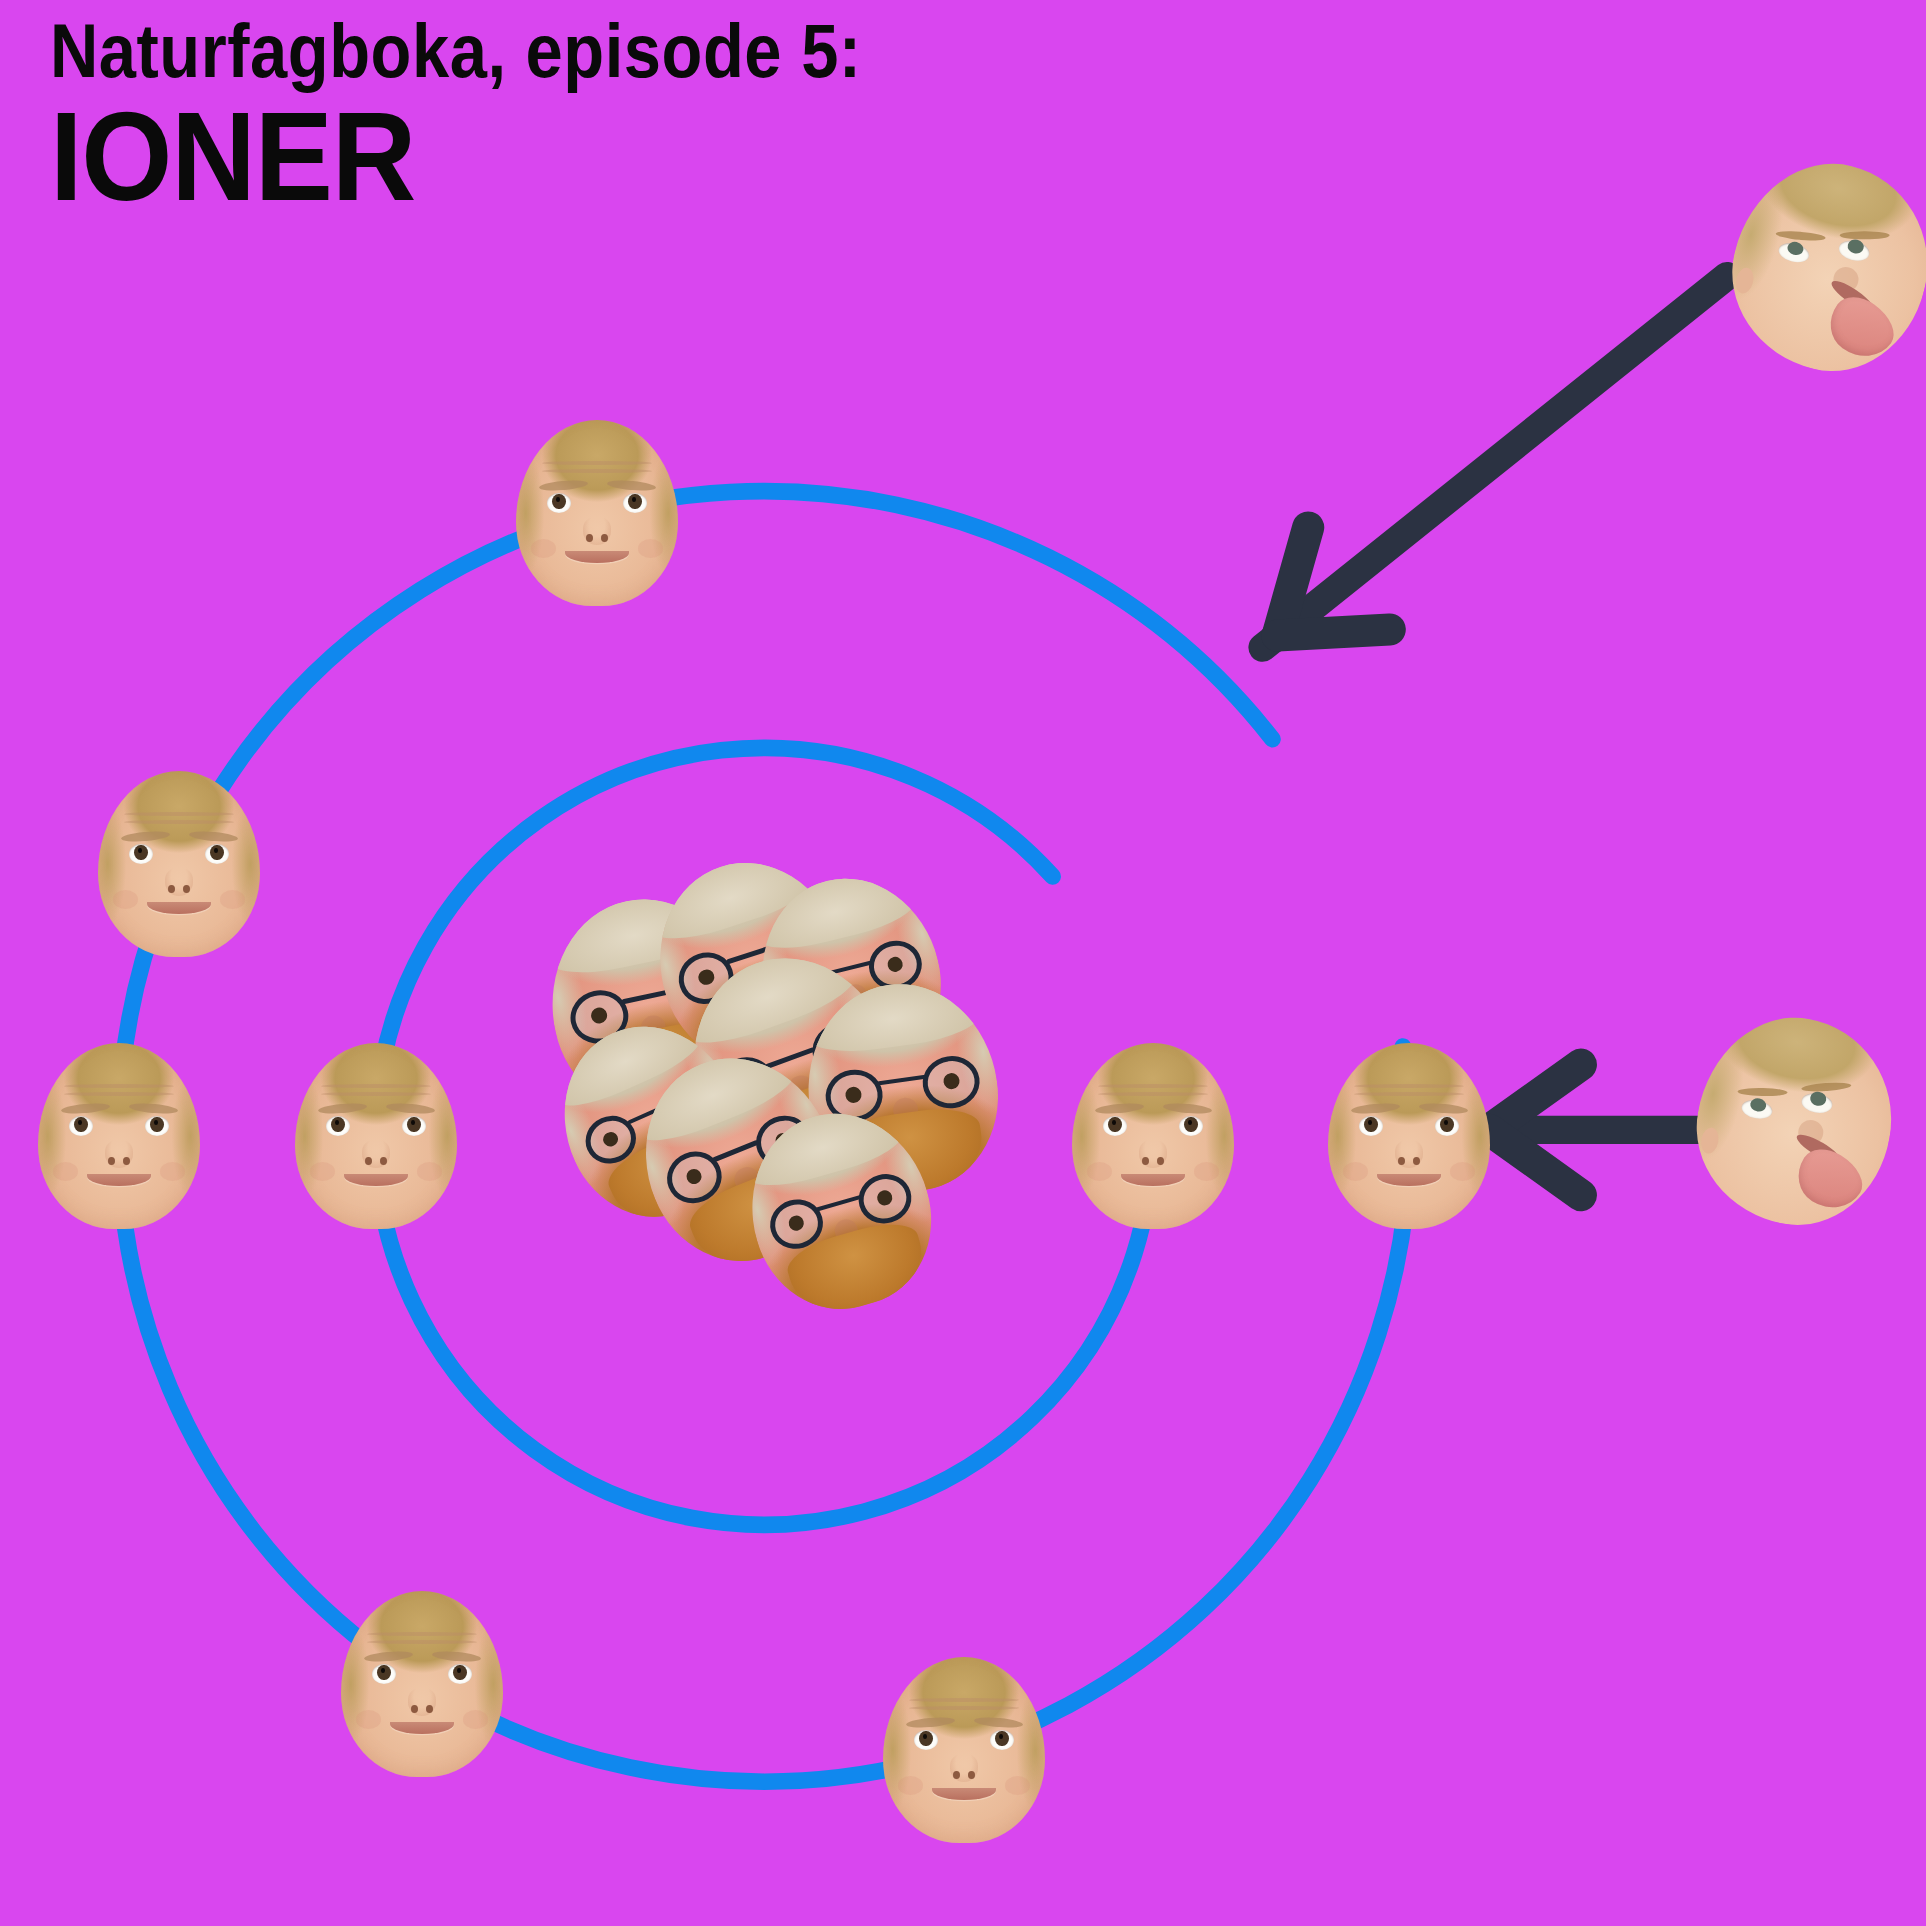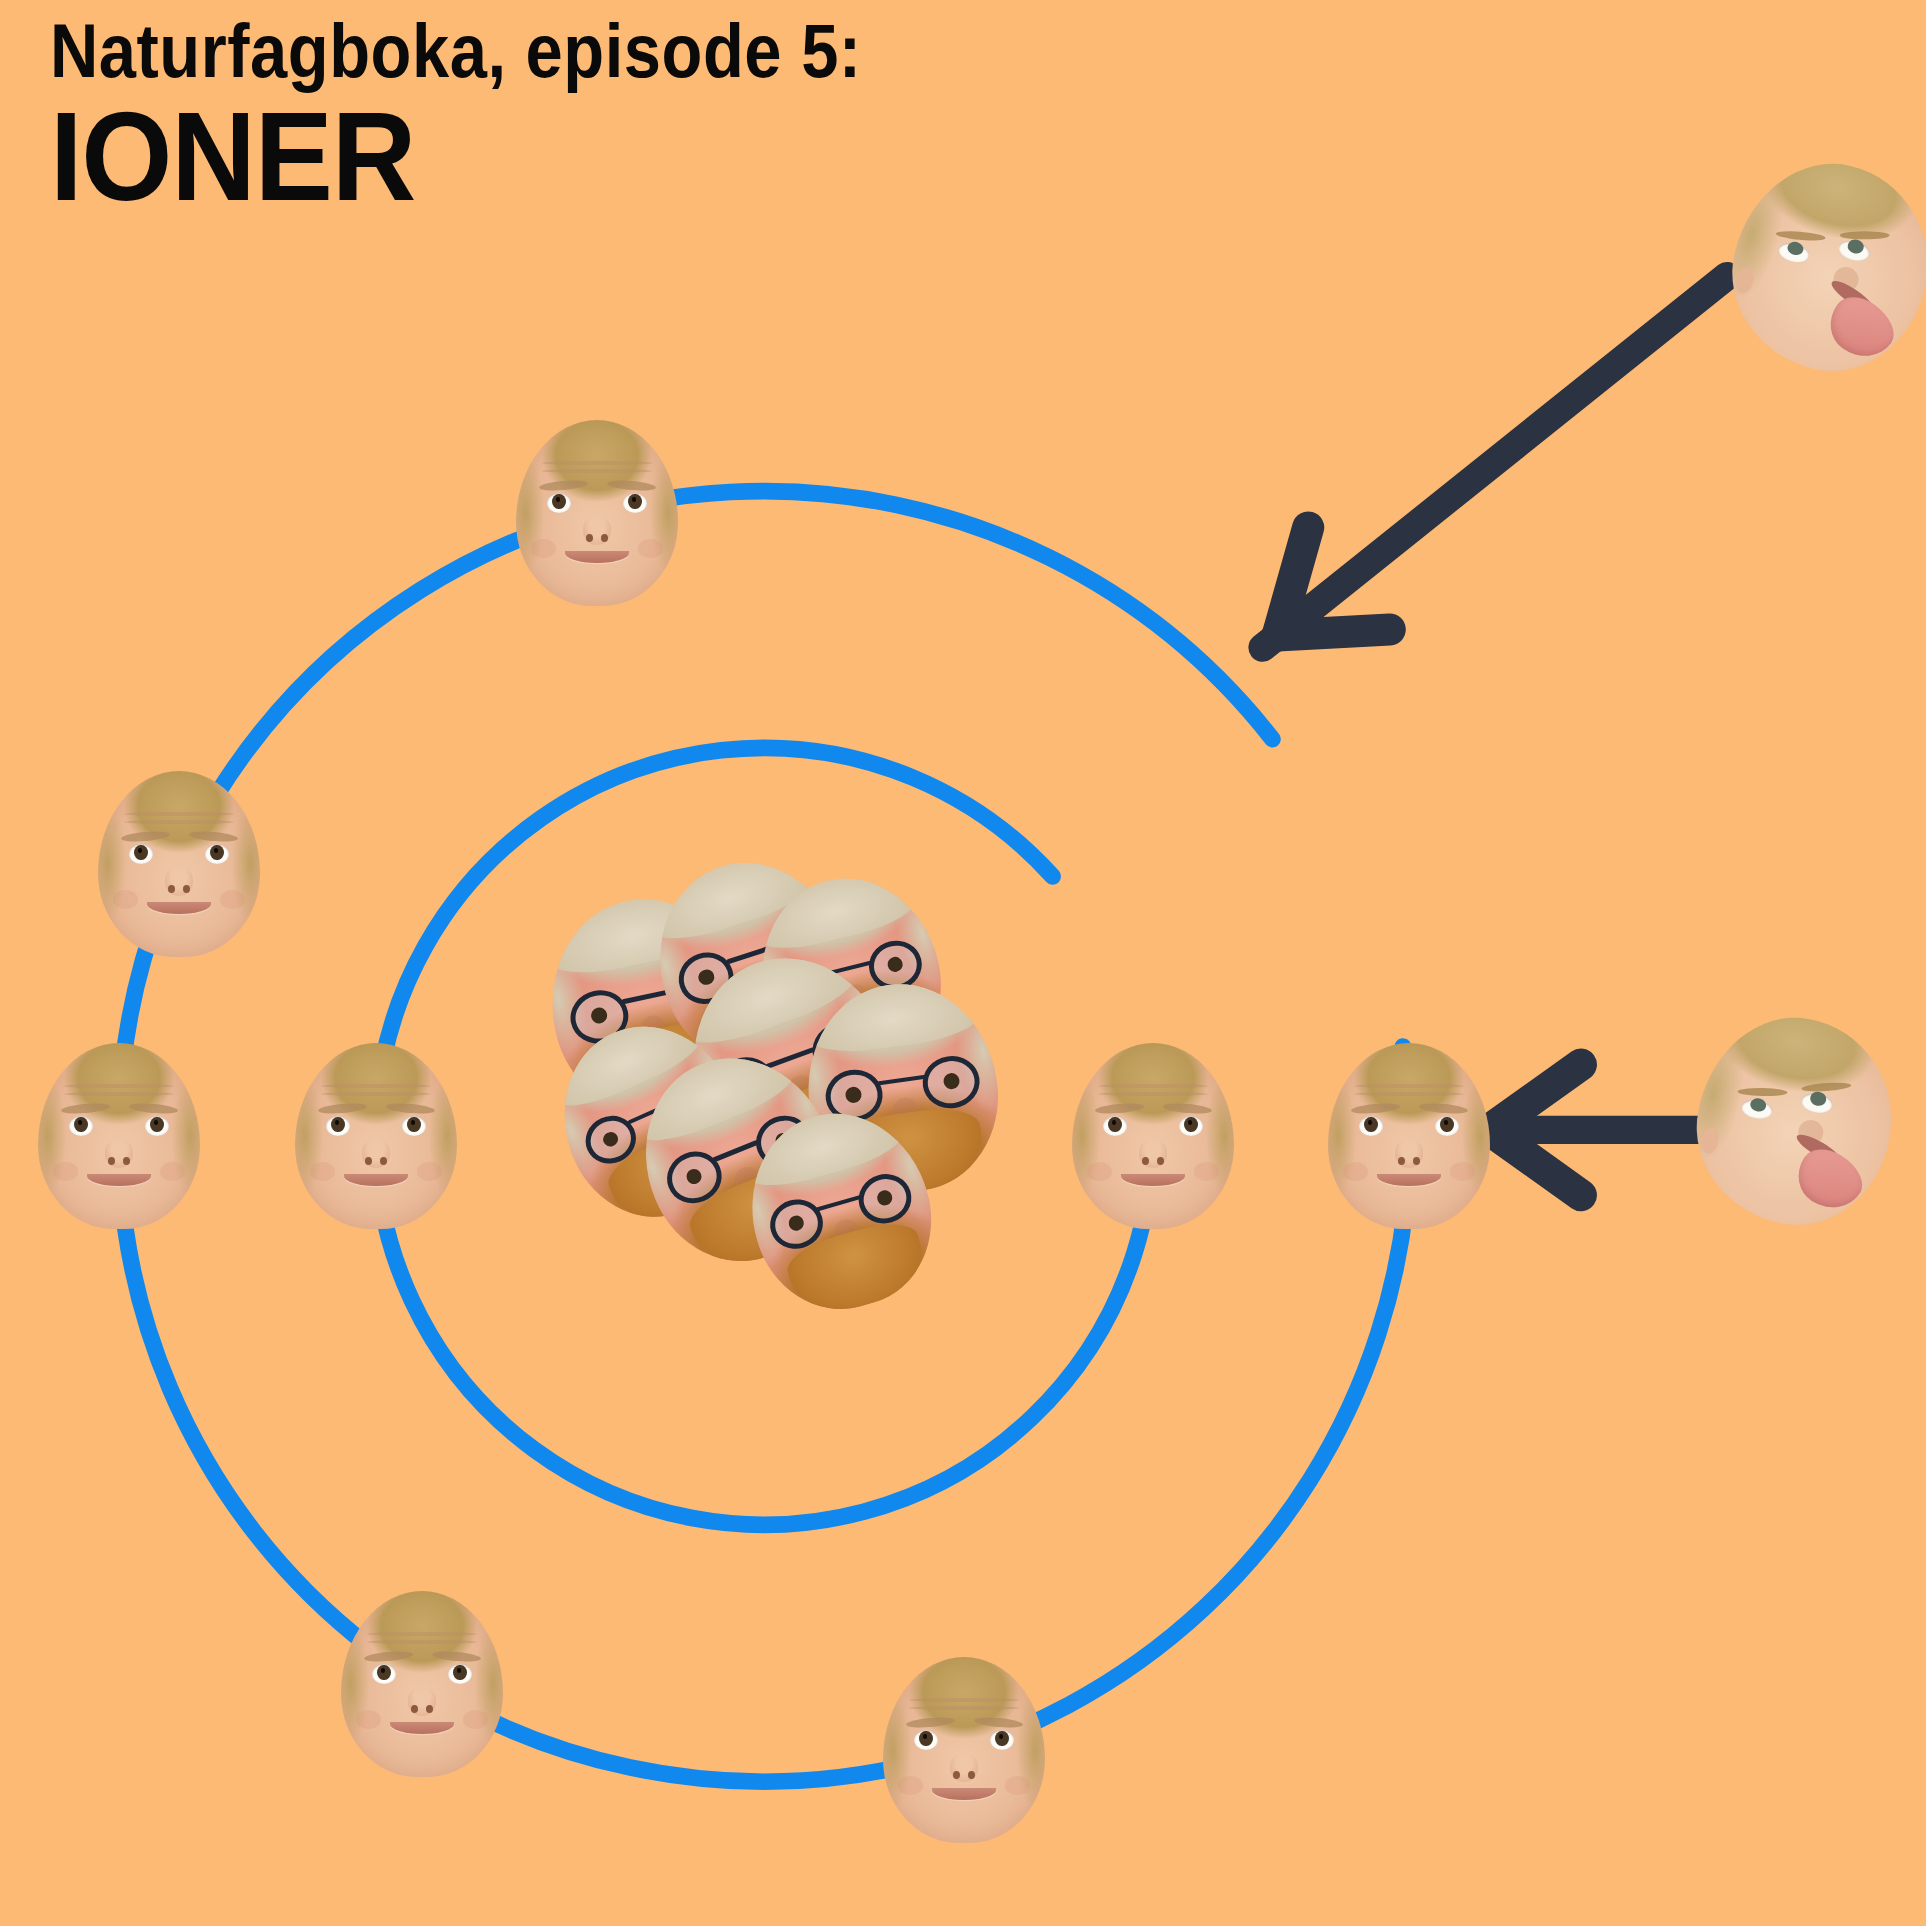--- a/index.html
+++ b/index.html
@@ -118,21 +118,21 @@
     background:linear-gradient(150deg,#e89e96,#d9807a);transform:rotate(22deg);
     box-shadow:inset 0 -3.9px 6.4px rgba(150,70,70,.25);}
   .tfin .tmouth{position:absolute;left:52%;top:58%;width:26%;height:7%;
     border-radius:50%;background:#b06a60;transform:rotate(20deg);}
   .tfin .tear{position:absolute;left:4%;top:60%;width:9%;height:13%;border-radius:50%;
     background:#e5b596;}
 </style>
 </head>
 <body style="background: rgb(255, 255, 255);">
 
-<div id="stage" style="background: #fdba74;">
+<div id="stage" style="background: #d946ef;">
 
   <div id="titleblock">
     <div id="eyebrow" style="color: rgb(10, 10, 10);">Naturfagboka,  episode 5:</div>
     <div id="maintitle" style="color: rgb(10, 10, 10);">IONER</div>
   </div>
 
   <svg id="shells" viewBox="0 0 3000 3000">
     <path id="shell-outer" fill="none" stroke-linecap="round" d="M 2185.2 1630.1 A 1005 1005 0 1 1 1982.0 1151.3" stroke="#1088EE" stroke-width="26"></path>
     <path id="shell-inner" fill="none" stroke-linecap="round" d="M 1789.1 1685.8 A 605 605 0 1 1 1639.6 1365.2" stroke="#1088EE" stroke-width="26"></path>
     <g id="arrows">

